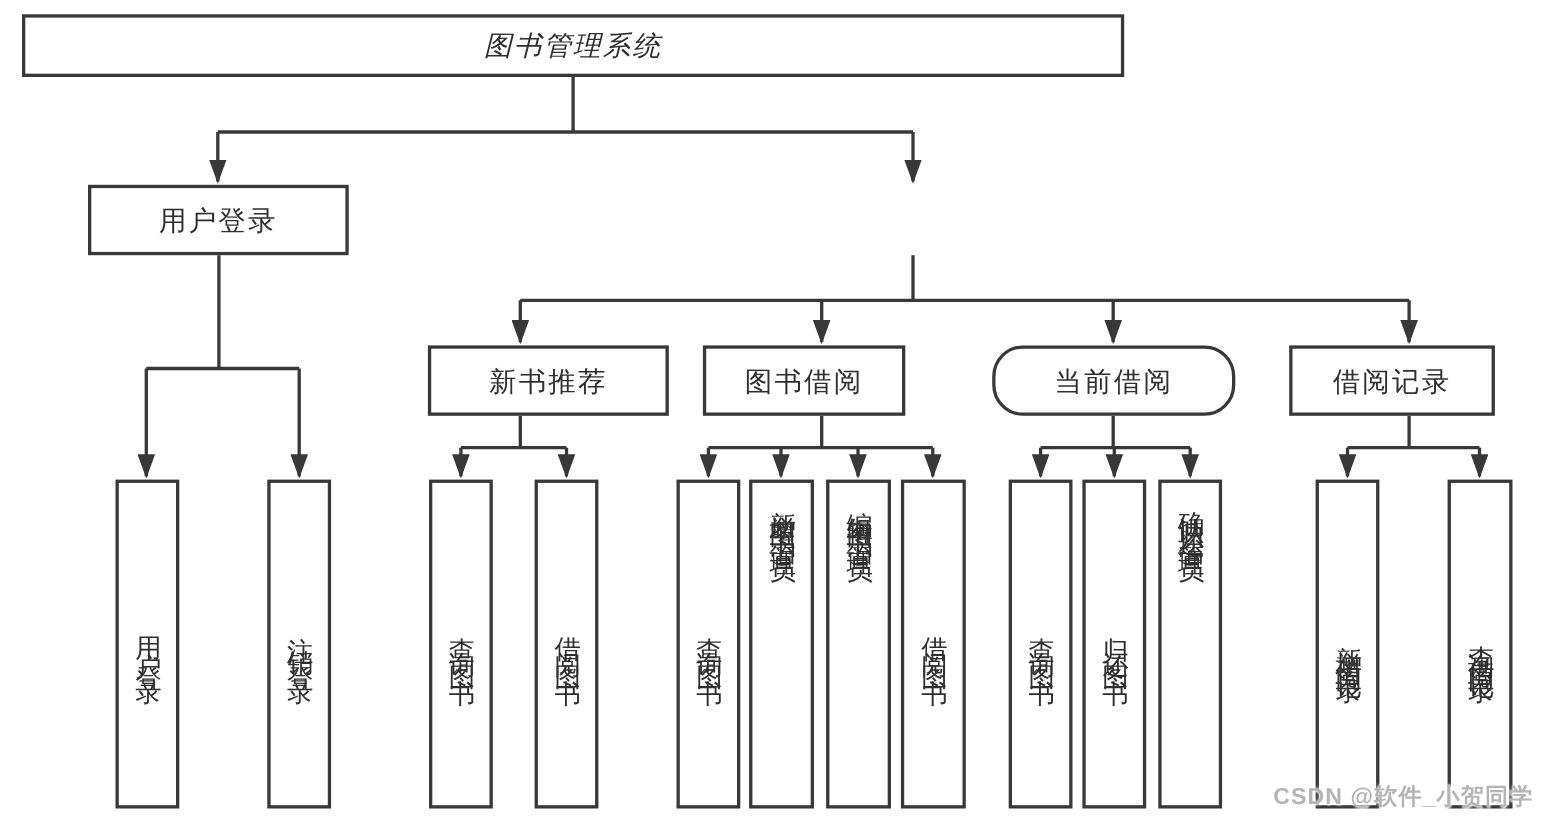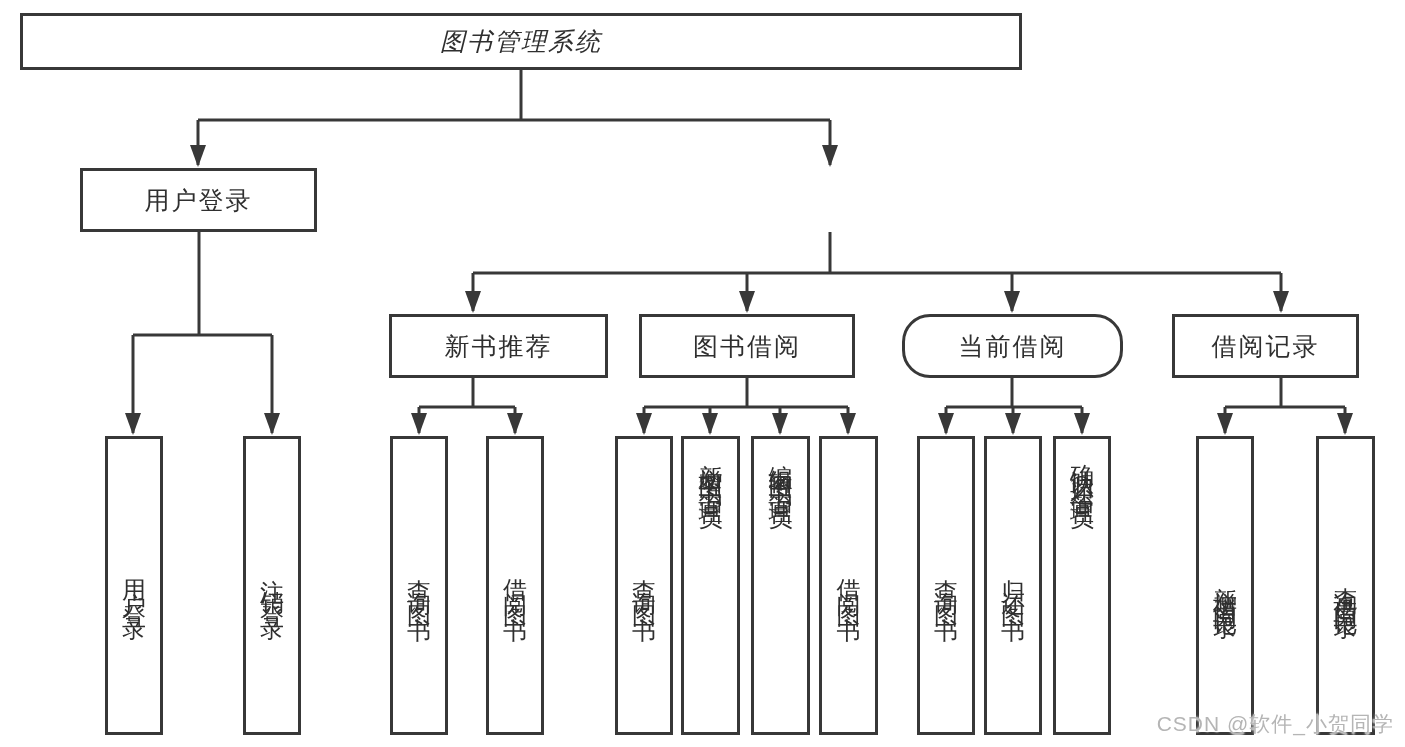--- a/index.html
+++ b/index.html
@@ -17,20 +17,21 @@
     writing-mode:vertical-rl; text-orientation:mixed;
     font-size:24px; color:#2f2f2f; white-space:nowrap;
   }
   .ls .vlabel { letter-spacing:13px; }   
   .lm .vlabel { letter-spacing:6px; }    
   .top { align-items:flex-start; padding-top:6px; }
   .watermark {
     position:absolute; right:11px; bottom:9px; font-size:21px; letter-spacing:1px;
     color:#b5b5b5; white-space:nowrap; z-index:5;
     text-shadow:0 0 3px #ffffff, 1px 1px 2px #ffffff;
+    font-weight:bold;
   }
 </style>
 </head>
 <body>
 
 <div class="stage">
 
   <svg class="connectors" width="1405" height="747" viewBox="0 0 1405 747" xmlns="http://www.w3.org/2000/svg">
     <defs>
       <marker id="arrow" viewBox="0 0 22 16" refX="20" refY="8" markerWidth="22" markerHeight="16" markerUnits="userSpaceOnUse" orient="auto">
@@ -85,21 +86,21 @@
     <span class="hlabel">图书管理系统</span>
   </div>
 
   <div class="box" style="left:80px;top:168px;width:237px;height:64px;">
     <span class="hlabel">用户登录</span>
   </div>
 
   <div class="box" style="left:364px;top:314px;width:219px;height:64px;margin-left:25px;">
     <span class="hlabel">新书推荐</span>
   </div>
-  <div class="box" style="left:639px;top:314px;width:216px;height:64px;">
+  <div class="box" style="left:639px;top:314px;width:184px;height:64px;">
     <span class="hlabel">图书借阅</span>
   </div>
   <div class="box" style="left:902px;top:314px;width:221px;height:64px;border-radius:28px;">
     <span class="hlabel">当前借阅</span>
   </div>
   <div class="box" style="left:1172px;top:314px;width:187px;height:64px;">
     <span class="hlabel">借阅记录</span>
   </div>
 
   <div class="box ls" style="left:105px;top:436px;width:58px;height:299px;">

